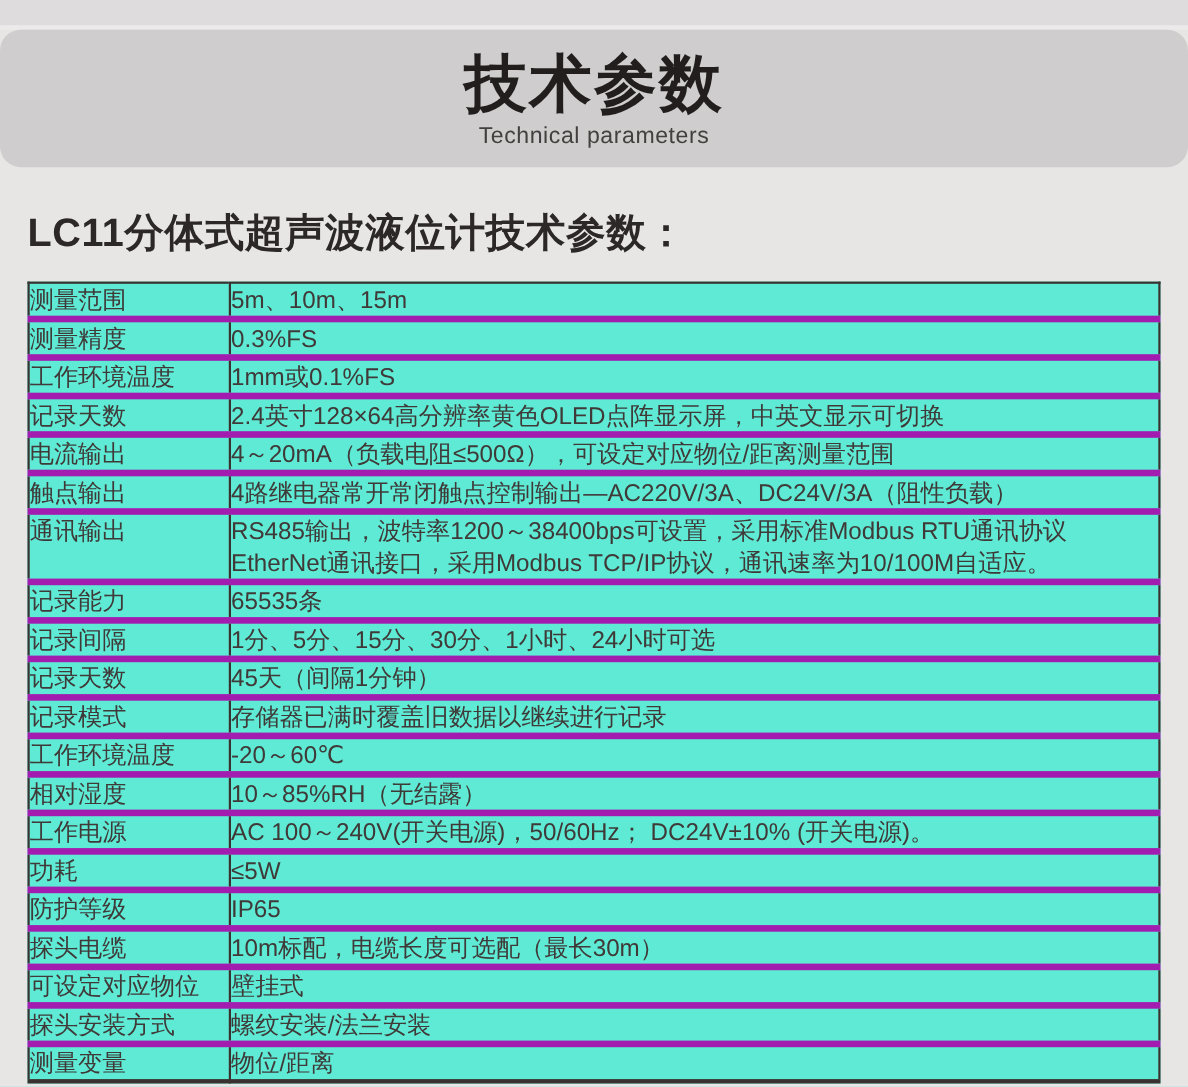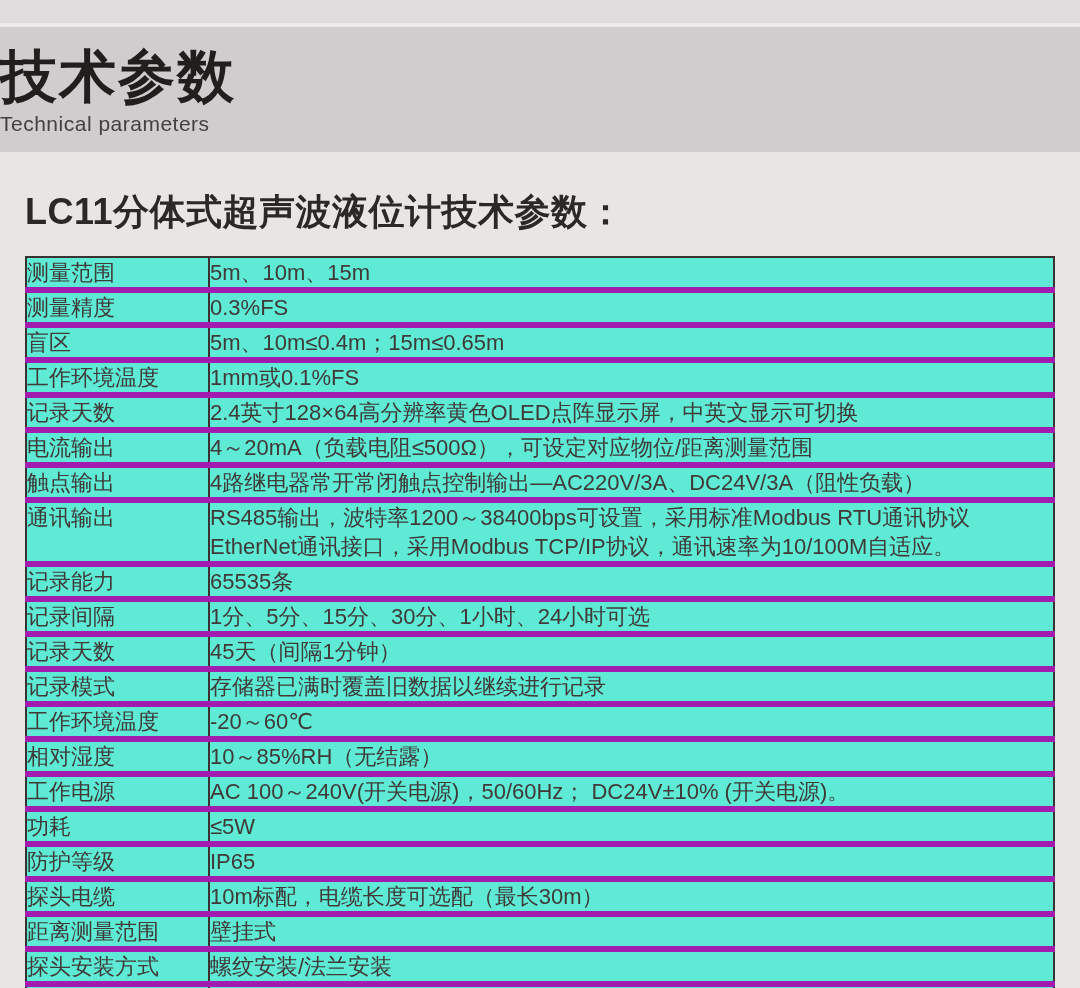--- a/index.html
+++ b/index.html
@@ -6,21 +6,22 @@
   body{
     width:1080px;height:988px;
     background:#e8e6e5;
     font-family:"Liberation Sans","DejaVu Sans",sans-serif;
     overflow:hidden;
   }
   .top-strip{height:23px;background:#dedcdc;}
   .top-sep{height:4px;background:#eceaea;}
   .title-band{
     height:125px;background:#cfcdcd;
-    text-align:left;
+    text-align:center;
+    border-radius:19px;
   }
   .main-title{
     margin:0;padding-top:20px;
     font-size:57px;line-height:1.05;
     font-weight:bold;color:#211e1d;
     letter-spacing:2px;
   }
   .subtitle{
     margin-top:5px;
     font-size:21px;color:#44403f;
@@ -82,24 +83,20 @@
     <tbody>
         <tr>
           <td class="label-cell">测量范围</td>
           <td class="value-cell">5m、10m、15m</td>
         </tr>
         <tr>
           <td class="label-cell">测量精度</td>
           <td class="value-cell">0.3%FS</td>
         </tr>
         <tr>
-          <td class="label-cell">盲区</td>
-          <td class="value-cell">5m、10m≤0.4m；15m≤0.65m</td>
-        </tr>
-        <tr>
           <td class="label-cell">工作环境温度</td>
           <td class="value-cell">1mm或0.1%FS</td>
         </tr>
         <tr>
           <td class="label-cell">记录天数</td>
           <td class="value-cell">2.4英寸128×64高分辨率黄色OLED点阵显示屏，中英文显示可切换</td>
         </tr>
         <tr>
           <td class="label-cell">电流输出</td>
           <td class="value-cell">4～20mA（负载电阻≤500Ω），可设定对应物位/距离测量范围</td>
@@ -149,21 +146,21 @@
         </tr>
         <tr>
           <td class="label-cell">防护等级</td>
           <td class="value-cell">IP65</td>
         </tr>
         <tr>
           <td class="label-cell">探头电缆</td>
           <td class="value-cell">10m标配，电缆长度可选配（最长30m）</td>
         </tr>
         <tr>
-          <td class="label-cell">距离测量范围</td>
+          <td class="label-cell">可设定对应物位</td>
           <td class="value-cell">壁挂式</td>
         </tr>
         <tr>
           <td class="label-cell">探头安装方式</td>
           <td class="value-cell">螺纹安装/法兰安装</td>
         </tr>
         <tr>
           <td class="label-cell">测量变量</td>
           <td class="value-cell">物位/距离</td>
         </tr>

